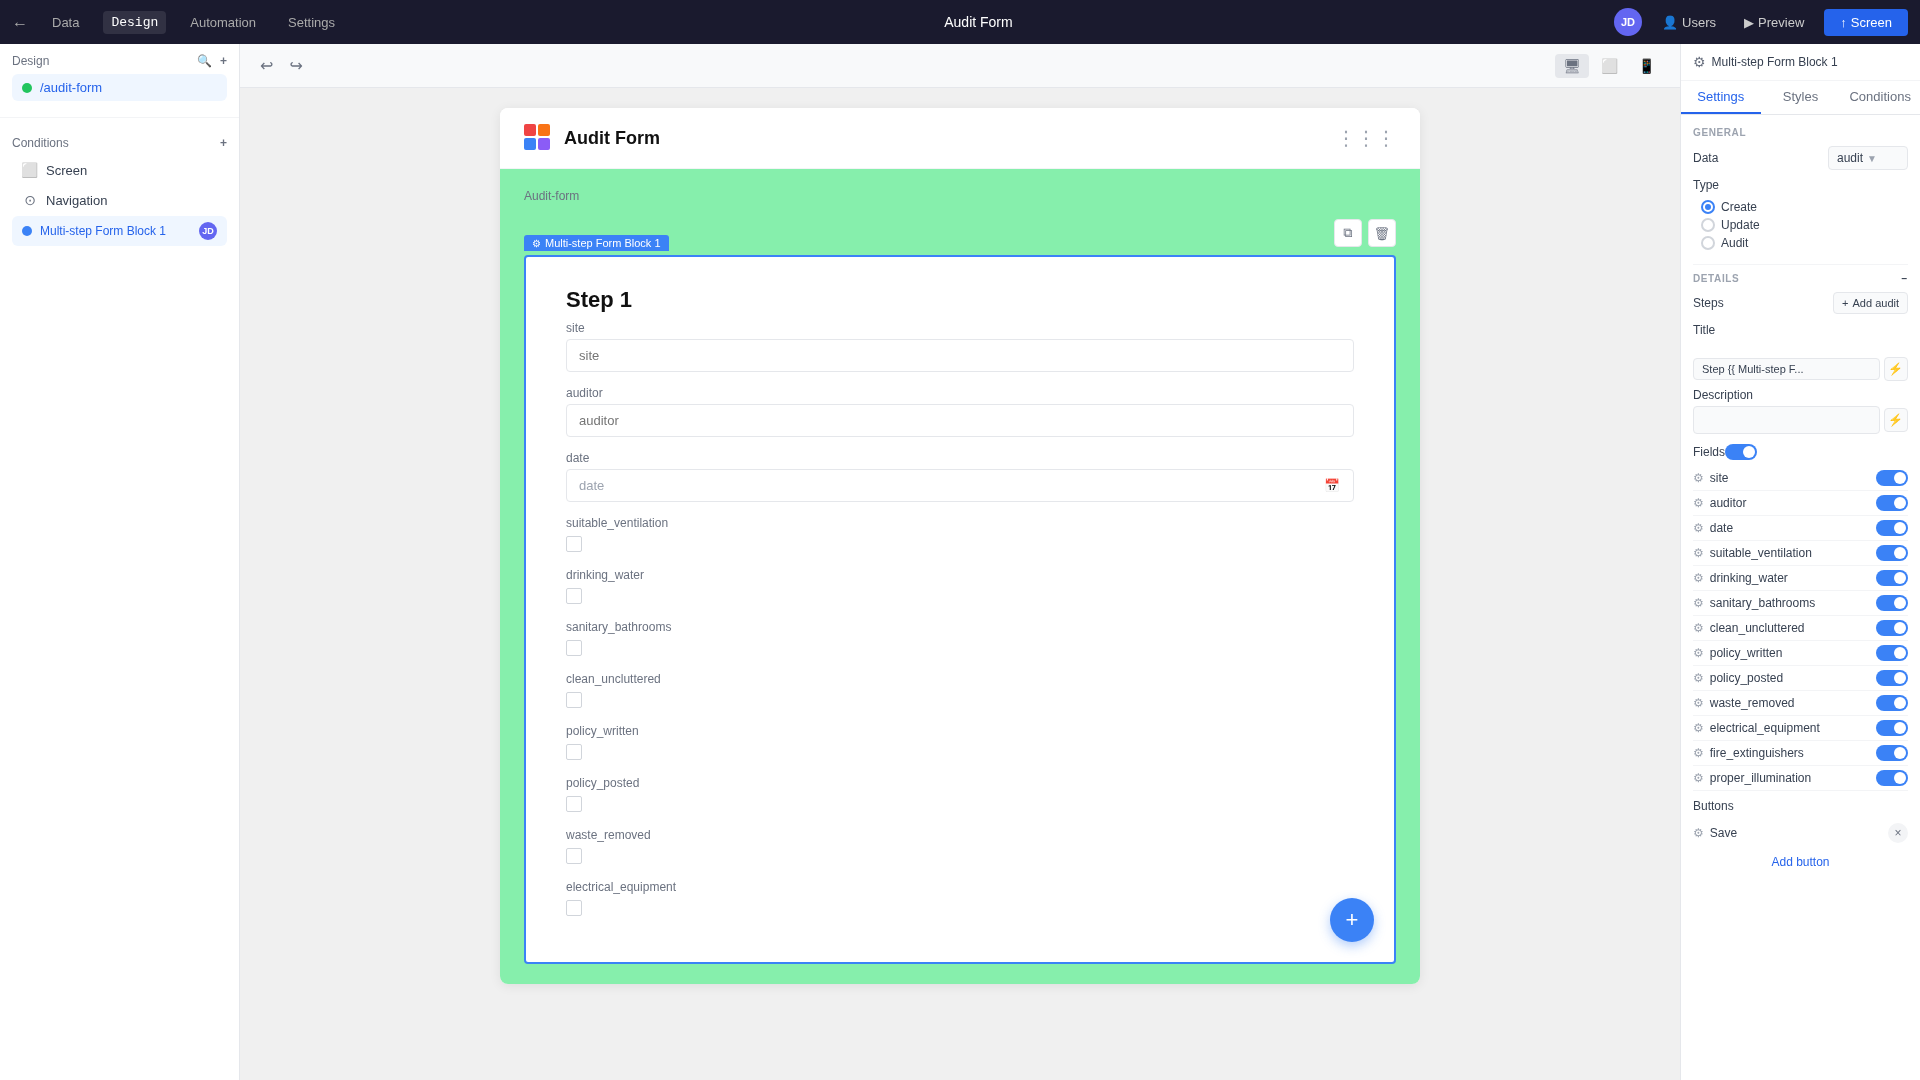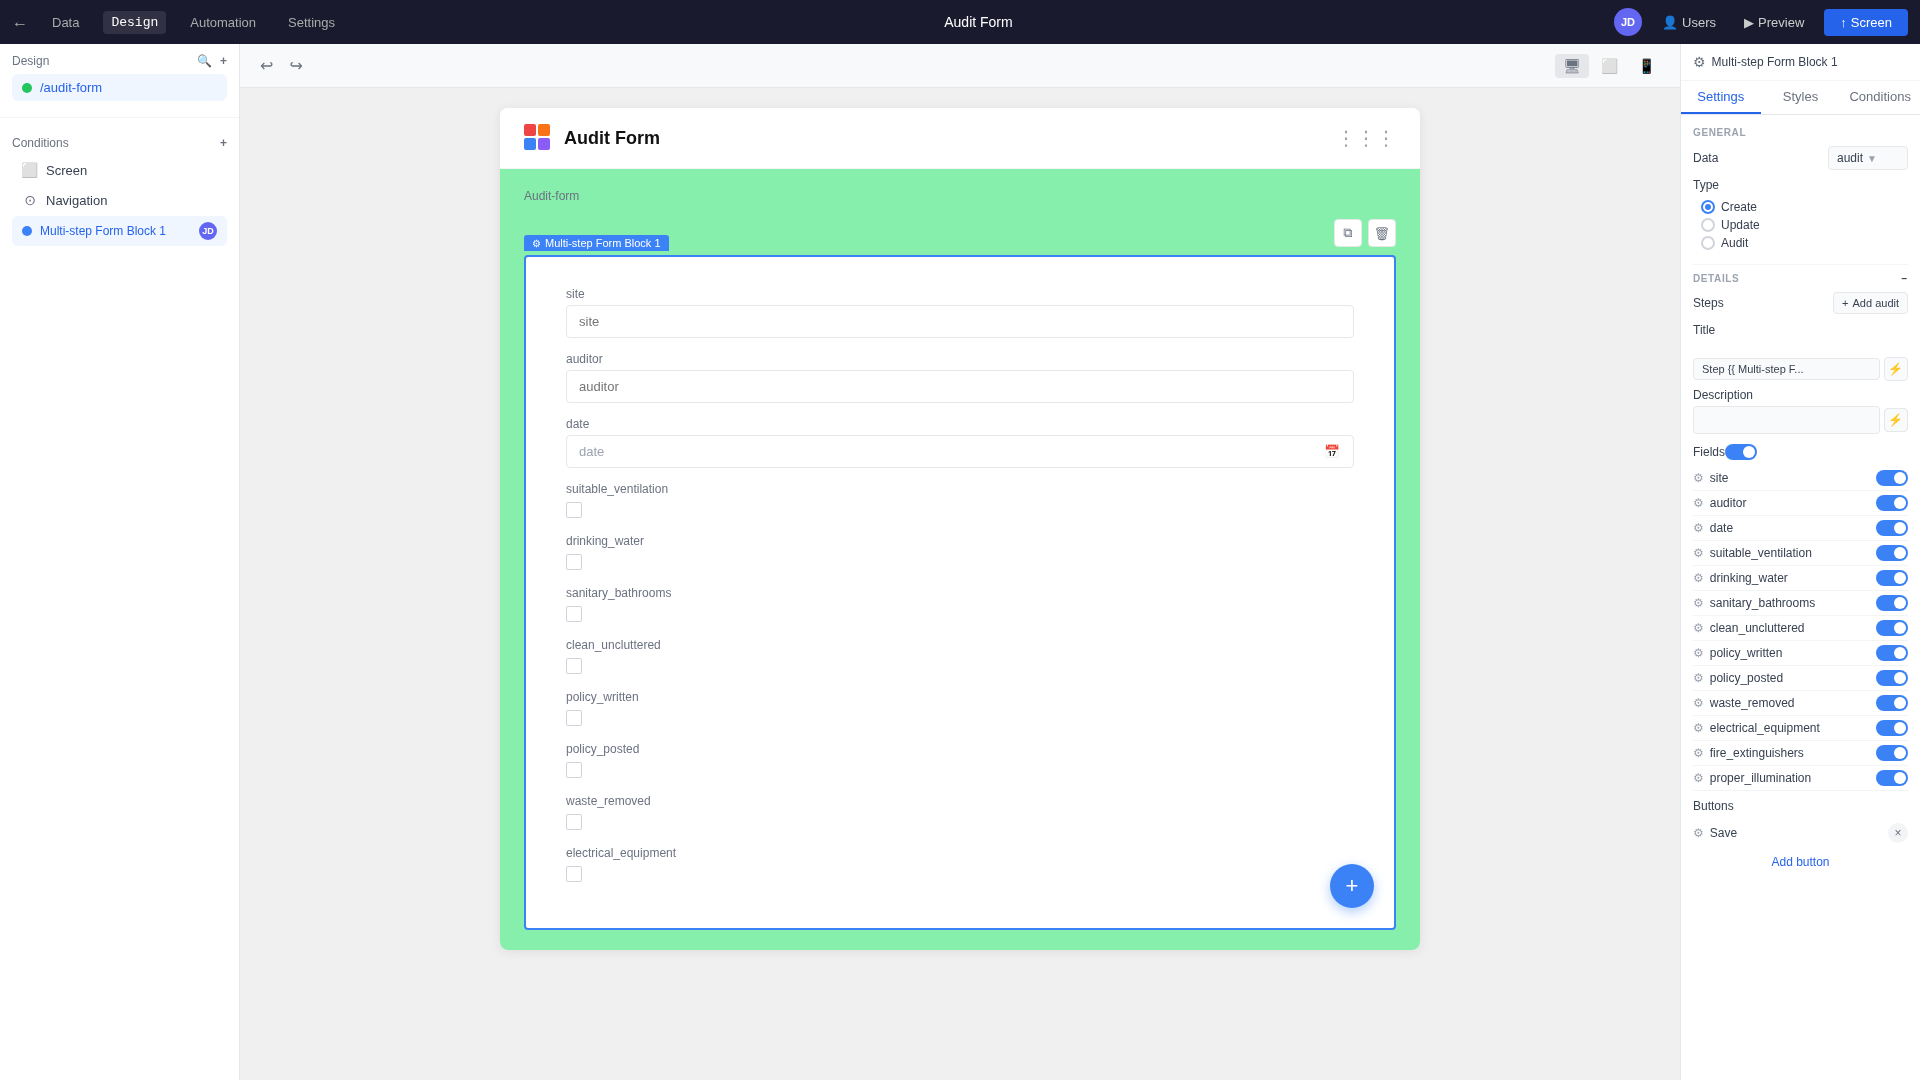--- a/index.html
+++ b/index.html
@@ -475,20 +475,21 @@
             <div class="block-action-btn">🗑</div>
           </div>
 
           <div class="block-wrapper">
             <div class="block-label">
               <span style="font-size:10px;">⚙</span>
               <span>Multi-step Form Block 1</span>
             </div>
 
             <div class="form-content">
+              <div class="step-title">Step 1</div>
 
               <div class="form-group">
                 <label class="form-label">site</label>
                 <input class="form-input" placeholder="site" readonly="" style="">
               </div>
 
               <div class="form-group">
                 <label class="form-label">auditor</label>
                 <input class="form-input" placeholder="auditor" readonly="" style="">
               </div>

